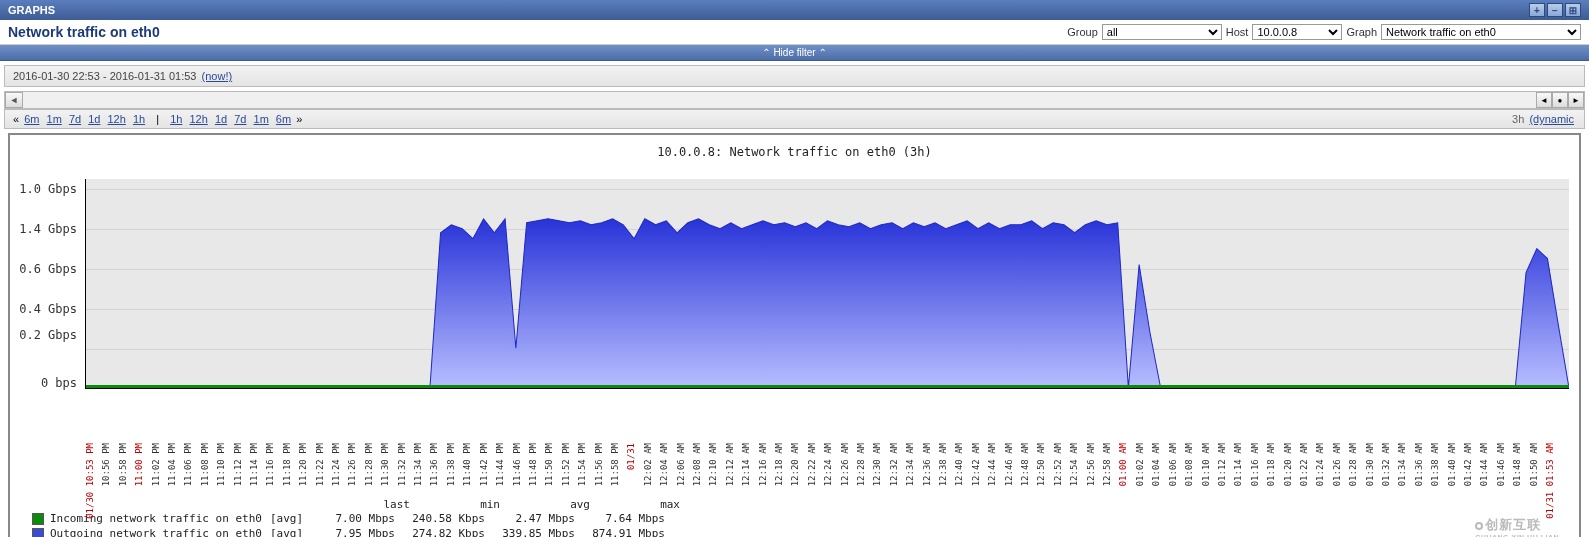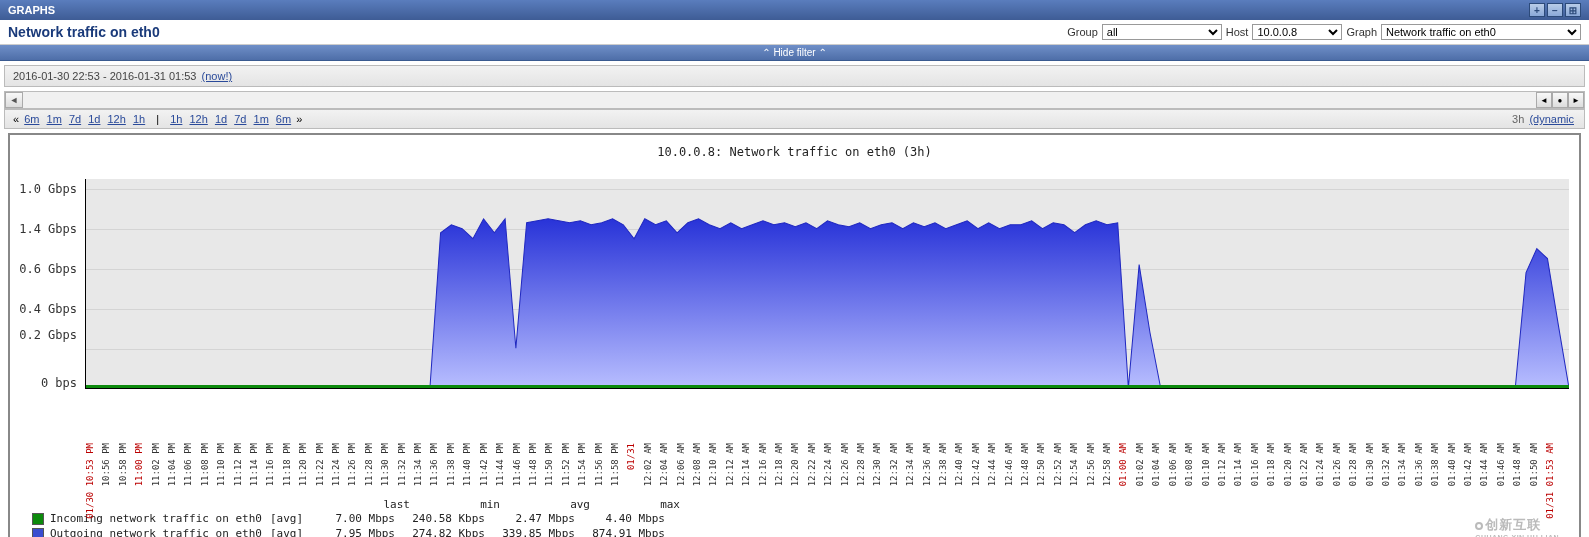--- a/index.html
+++ b/index.html
@@ -249,21 +249,21 @@
       <span>max</span>
     </div>
     <div id="legend-rows">
         <div class="legend-row">
           <div class="swatch" style="background:#0c8a0c"></div>
           <span class="name">Incoming network traffic on eth0</span>
           <span class="avg-lbl">[avg]</span>
           <span class="val">7.00 Mbps</span>
           <span class="val">240.58 Kbps</span>
           <span class="val">2.47 Mbps</span>
-          <span class="val">4.40 Mbps</span>
+          <span class="val">7.64 Mbps</span>
         </div>
         <div class="legend-row">
           <div class="swatch" style="background:#3a4dd0"></div>
           <span class="name">Outgoing network traffic on eth0</span>
           <span class="avg-lbl">[avg]</span>
           <span class="val">7.95 Mbps</span>
           <span class="val">274.82 Kbps</span>
           <span class="val">339.85 Mbps</span>
           <span class="val">874.91 Mbps</span>
         </div>

